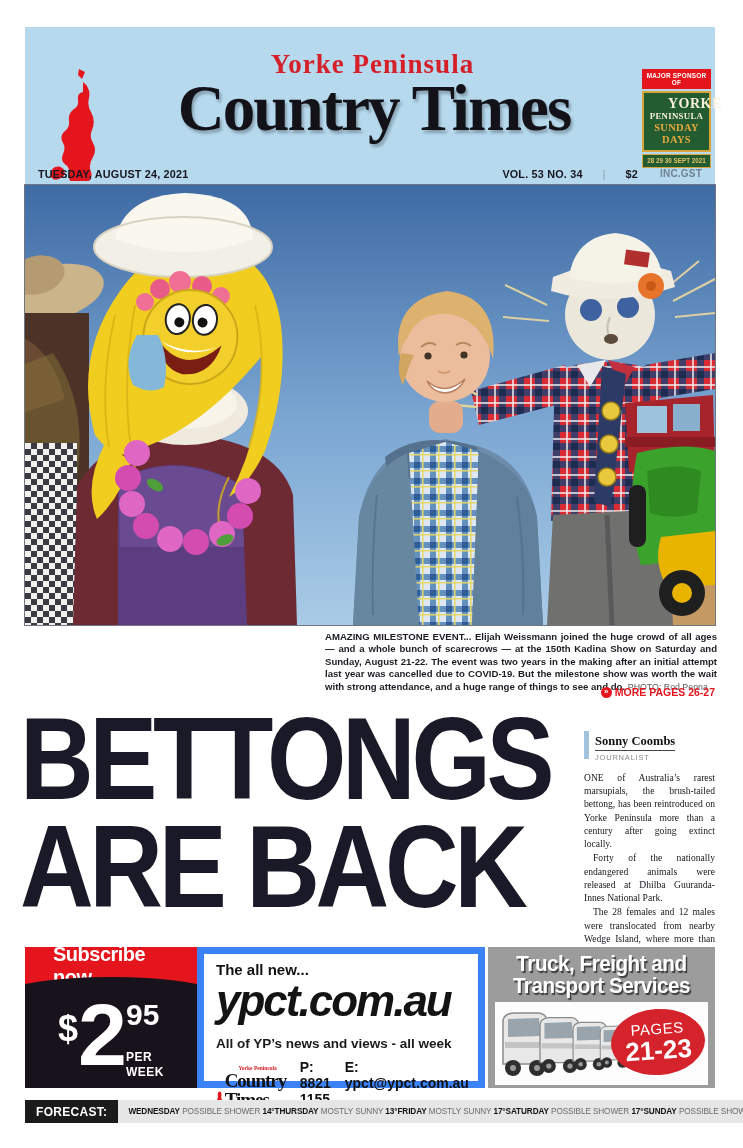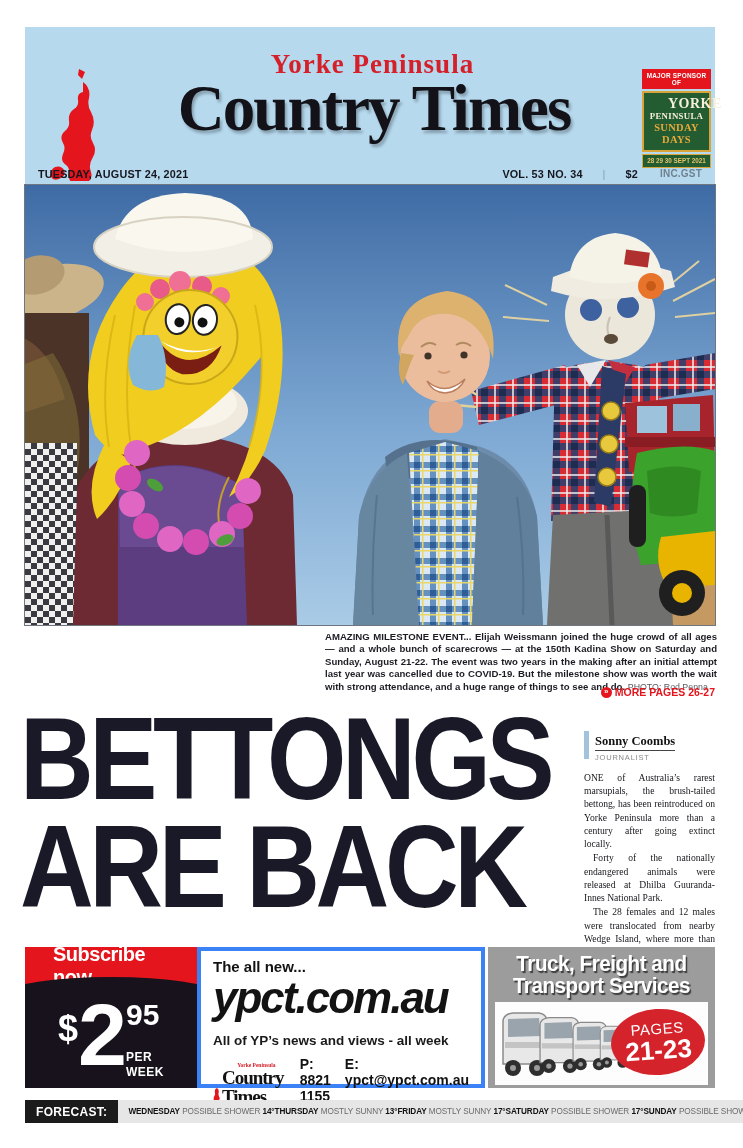--- a/index.html
+++ b/index.html
@@ -66,21 +66,21 @@
   .ad-sub-band::after { content:""; position:absolute; left:-10%; bottom:-9px; width:120%; height:16px;
     background:#17121b; border-radius:50% 50% 0 0 / 100% 100% 0 0; }
   .ad-sub-price { display:flex; justify-content:center; align-items:flex-start; margin-top:14px; color:#fff; }
   .cur { font-size:36px; font-weight:bold; margin-top:10px; }
   .dollars { font-size:88px; font-weight:bold; line-height:.85; letter-spacing:-4px; }
   .cents-col { margin-left:3px; margin-top:2px; }
   .cents { font-size:30px; font-weight:bold; line-height:1; }
   .perweek { font-size:12px; font-weight:bold; line-height:1.25; margin-top:20px; letter-spacing:.5px; }
 
   .ad-ypct { position:absolute; left:197px; top:947px; width:288px; height:141px; background:#fff;
-    border:4px solid #3b82f6; padding:7px 12px 6px; }
+    border:7px solid #3b82f6; padding:7px 12px 6px; }
   .ypct-intro { font-size:15px; font-weight:bold; color:#121212; }
   .ypct-url { font-size:44px; font-weight:bold; font-style:italic; letter-spacing:-2px; color:#131313; line-height:1.05; }
   .ypct-tag { font-size:13.5px; font-weight:bold; color:#1a1a1a; text-align:left; margin-top:12px; }
   .ypct-brandrow { display:flex; align-items:flex-end; gap:9px; margin-top:8px; }
   .minibrand { display:flex; align-items:flex-end; gap:2px; }
   .minibrand-stack { line-height:1; }
   .minibrand-region { font-family:"Liberation Serif", serif; font-weight:bold; font-size:5.5px; color:#d5202a; text-align:center; }
   .minibrand-name { font-family:"Liberation Serif", serif; font-weight:bold; font-size:19px; color:#121212; letter-spacing:-1px; }
   .ypct-contact { font-size:14px; font-weight:bold; color:#121212; padding-bottom:2px; display:flex; gap:14px; }
 

